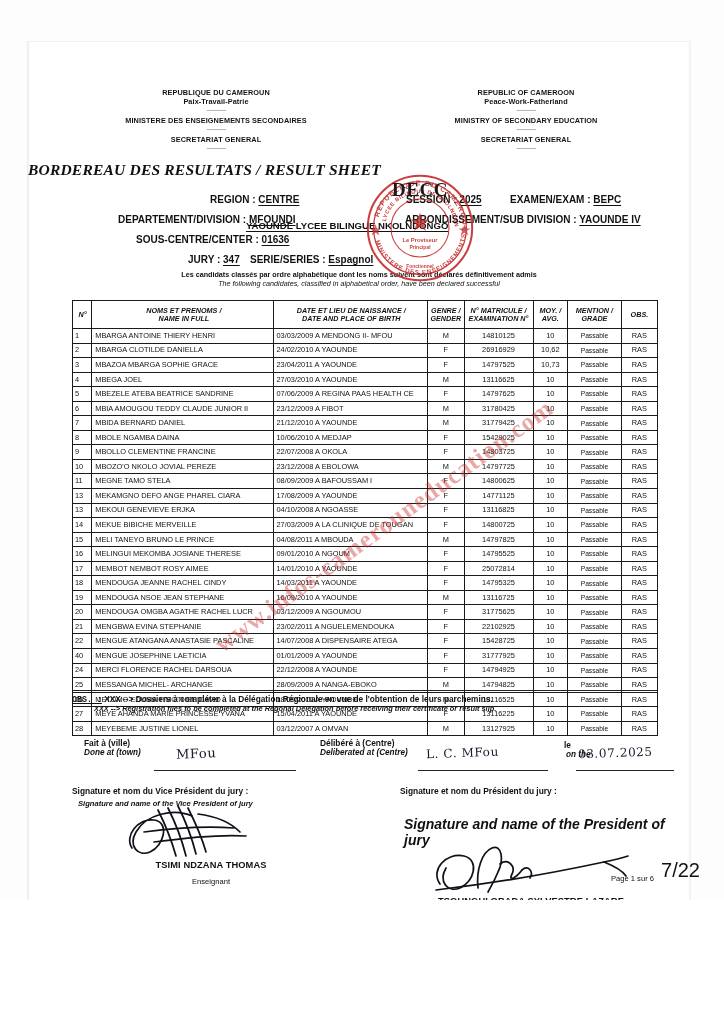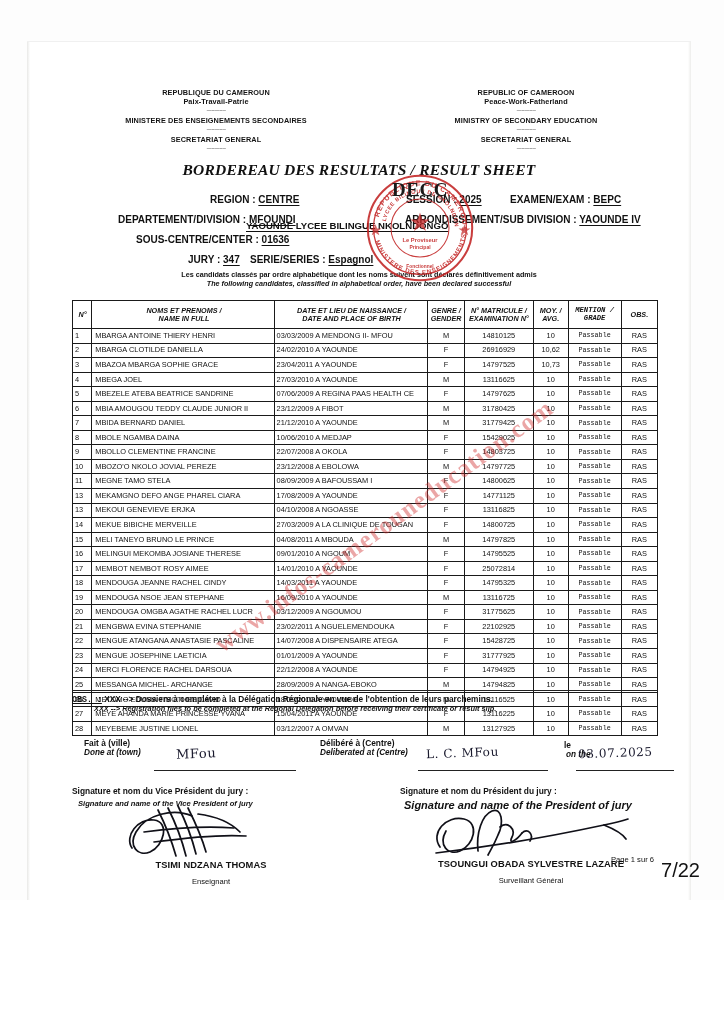--- a/index.html
+++ b/index.html
@@ -47,38 +47,38 @@
     font-size: 7.3px; font-weight: bold; color: #141414;
     letter-spacing: .1px; line-height: 1.25; white-space: nowrap;
   }
   .dashes {
     font-size: 6px; color: #555; letter-spacing: -0.4px;
     line-height: 1.6;
   }
 
   .title {
     position: absolute; top: 119px; left: 0; width: 662px;
-    text-align: center;
+    text-align: left;
     font-family: "Liberation Serif", serif;
     font-style: italic; font-weight: bold;
     font-size: 15.5px; color: #111;
     letter-spacing: .2px;
   }
 
   
   .meta { position: absolute; left: 0; width: 662px; }
   .fld { position: absolute; font-size: 10px; font-weight: bold; color: #111; white-space: nowrap; }
   .fld .val { text-decoration: underline; text-underline-offset: 1.5px; }
 
   .notice {
     position: absolute; left: 0; width: 662px; text-align: center;
     color: #111;
   }
   .notice .fr { font-size: 7.2px; font-weight: bold; }
-  .notice .en { font-size: 7.2px; font-weight: bold; font-style: italic; }
+  .notice .en { font-size: 7.2px; font-weight: normal; font-style: italic; }
 
   
   table.results {
     position: absolute; left: 44px; top: 258px;
     border-collapse: collapse;
     width: 586px;
     font-size: 7.4px; color: #111;
   }
   table.results th, table.results td {
     border: 1px solid #1a1a1a;
@@ -96,21 +96,21 @@
     vertical-align: middle;
     padding: 1px 1px;
     white-space: normal;
   }
   .c-num   { width: 17px;  text-align: left;   padding-left: 2px !important; }
   .c-name  { width: 182px; text-align: left;   padding-left: 3px !important; }
   .c-birth { width: 153px; text-align: left;   padding-left: 2px !important; }
   .c-gen   { width: 34px;  text-align: center; }
   .c-mat   { width: 70px;  text-align: center; }
   .c-moy   { width: 35px;  text-align: center; }
-  .c-ment  { width: 55px;  text-align: center; font-size: 6.7px; font-family: Liberation Mono, monospace; }
+  .c-ment  { width: 55px;  text-align: center; font-size: 6.7px; }
   .c-obs   { width: 37px;  text-align: center; }
 
   
   .obs {
     position: absolute; left: 44px; width: 600px;
     color: #111;
   }
   .obs-rule {
     position: absolute; left: 44px; width: 586px;
     border-top: 1px solid #222;
@@ -504,21 +504,21 @@
             <td class="c-num">22</td>
             <td class="c-name">MENGUE ATANGANA ANASTASIE PASCALINE</td>
             <td class="c-birth">14/07/2008 A DISPENSAIRE ATEGA</td>
             <td class="c-gen">F</td>
             <td class="c-mat">15428725</td>
             <td class="c-moy">10</td>
             <td class="c-ment">Passable</td>
             <td class="c-obs">RAS</td>
           </tr>
           <tr>
-            <td class="c-num">23</td>
+            <td class="c-num">40</td>
             <td class="c-name">MENGUE JOSEPHINE LAETICIA</td>
             <td class="c-birth">01/01/2009 A YAOUNDE</td>
             <td class="c-gen">F</td>
             <td class="c-mat">31777925</td>
             <td class="c-moy">10</td>
             <td class="c-ment">Passable</td>
             <td class="c-obs">RAS</td>
           </tr>
           <tr>
             <td class="c-num">24</td>
@@ -623,36 +623,36 @@
           <path d="M40,40 C70,36 104,32 132,34"></path>
           <path d="M84,12 C100,14 116,20 126,30"></path>
         </g>
       </svg>
       <div class="sig-name" style="text-align:center; width:230px; margin-left:24px; margin-top:-2px;">TSIMI NDZANA THOMAS</div>
       <div class="sig-role" style="text-align:center; width:230px; margin-left:24px; margin-top:7px;">Enseignant</div>
     </div>
 
     <div style="position:absolute; left:372px; top:744px; width:290px;">
       <div class="lbl-fr">Signature et nom  du Président du jury :</div>
-      <div class="lbl-en" style="font-size:11px; margin-top:3px; margin-left:4px;">Signature and name of the President of jury</div>
+      <div class="lbl-en" style="font-size:14px; margin-top:20px; margin-left:4px;">Signature and name of the President of jury</div>
       <svg width="250" height="60" viewBox="0 0 250 60" style="display:block; margin-top:-8px; margin-left:18px;">
         <g fill="none" stroke="#101018" stroke-width="1.7" stroke-linecap="round">
           <path d="M22,44 C12,30 28,12 46,16 C62,20 56,42 42,48 C30,53 20,42 28,28"></path>
           <path d="M60,48 C58,30 64,12 74,8 C84,4 86,20 80,32 C76,42 72,48 70,52"></path>
           <path d="M82,24 C90,18 98,26 94,34 C90,42 98,38 104,30"></path>
           <path d="M104,30 C110,24 116,32 112,38"></path>
           <path d="M18,50 C70,44 130,34 186,22 C196,20 204,18 210,16"></path>
           <path d="M186,22 C196,26 204,30 208,36"></path>
         </g>
       </svg>
       <div class="sig-name" style="text-align:center; width:250px; margin-left:6px; margin-top:-4px;">TSOUNGUI OBADA SYLVESTRE LAZARE</div>
       <div class="sig-role" style="text-align:center; width:250px; margin-left:6px; margin-top:7px;">Surveillant Général</div>
     </div>
 
-    <div class="pagenote" style="position:absolute; right:36px; top:813px;">Page 1 sur 6</div>
+    <div class="pagenote" style="position:absolute; right:36px; top:832px;">Page 1 sur 6</div>
 
     <svg id="stamp" viewBox="0 0 120 120">
       <defs>
         <path id="arcTop" d="M 16,60 A 44,44 0 0 1 104,60"></path>
         <path id="arcBot" d="M 12,60 A 48,48 0 0 0 108,60"></path>
         <path id="arcTop2" d="M 24,60 A 36,36 0 0 1 96,60"></path>
       </defs>
       <g stroke="#c22424" fill="none">
         <circle cx="60" cy="60" r="54" stroke-width="2.1"></circle>
         <circle cx="60" cy="60" r="48" stroke-width="1.3"></circle>

